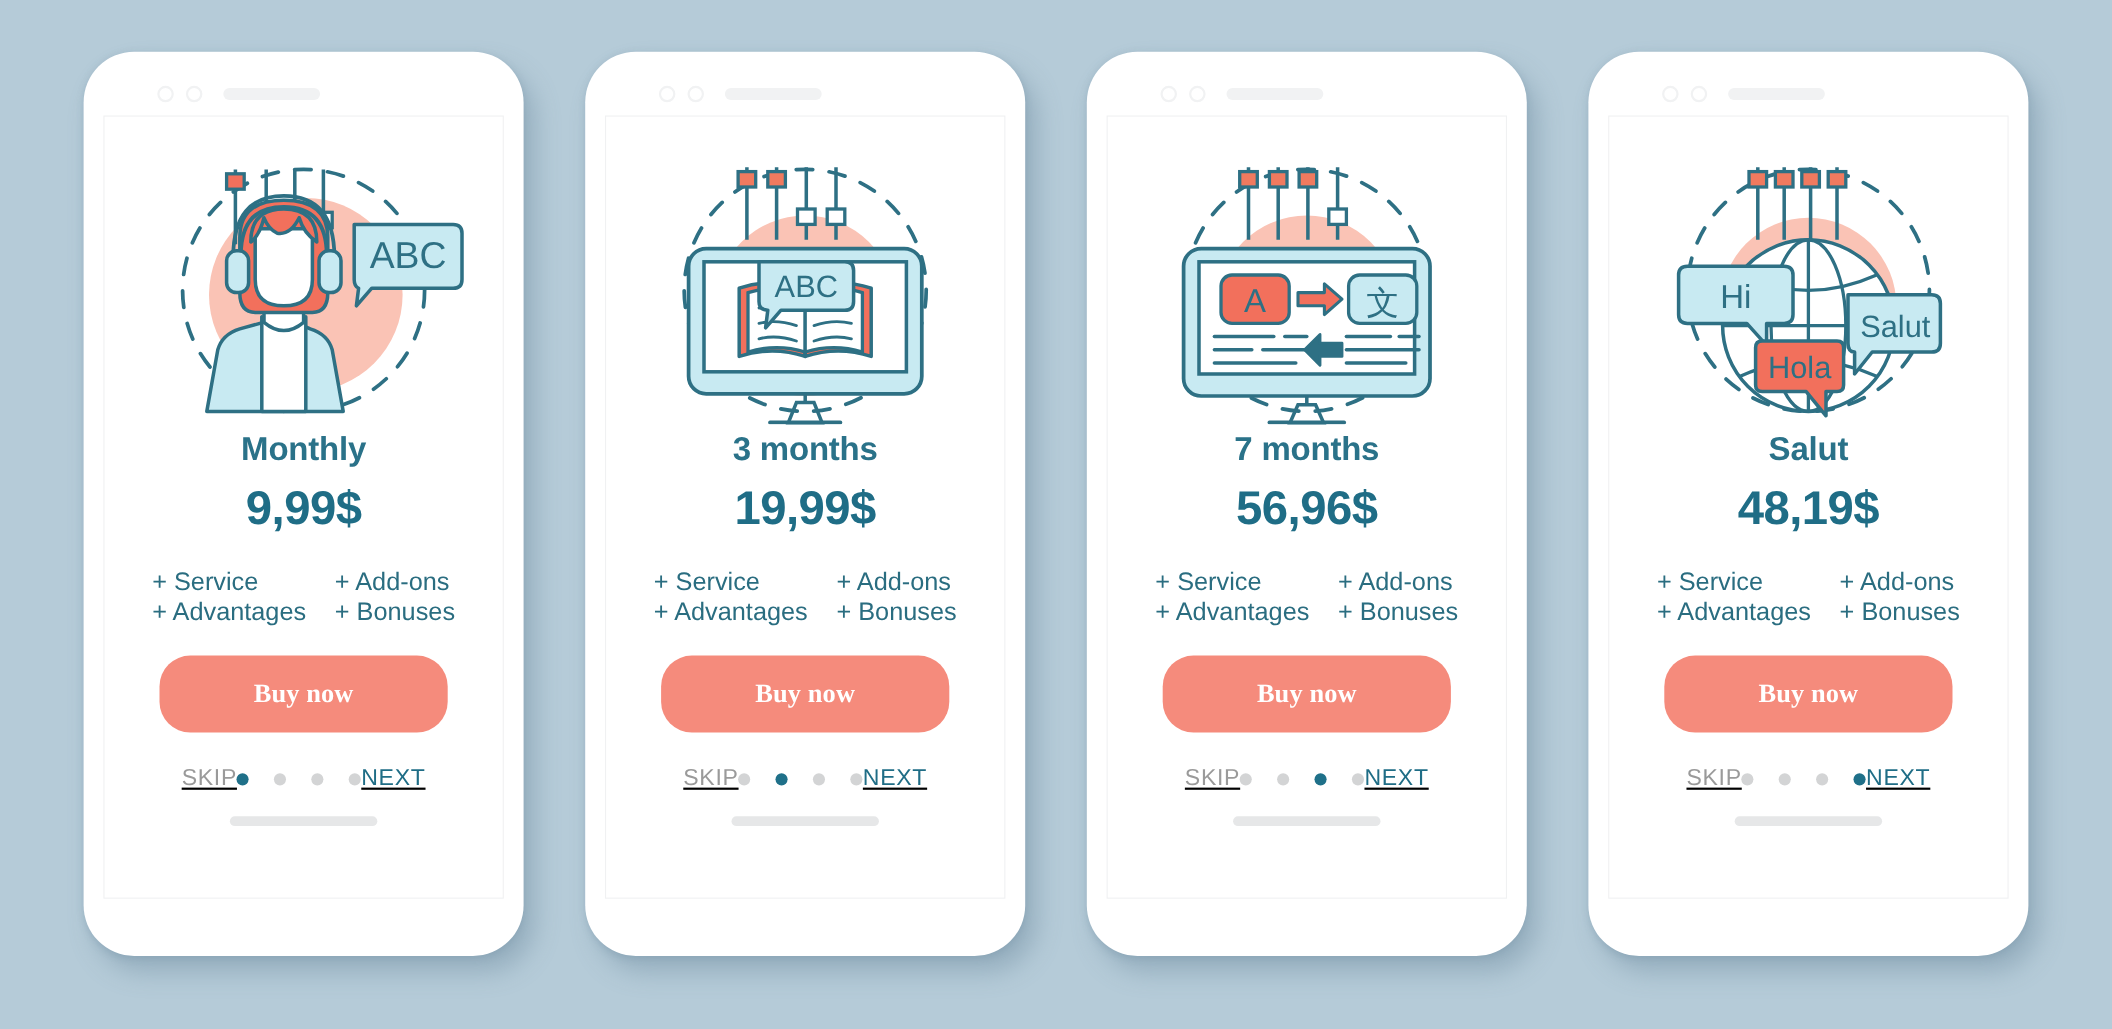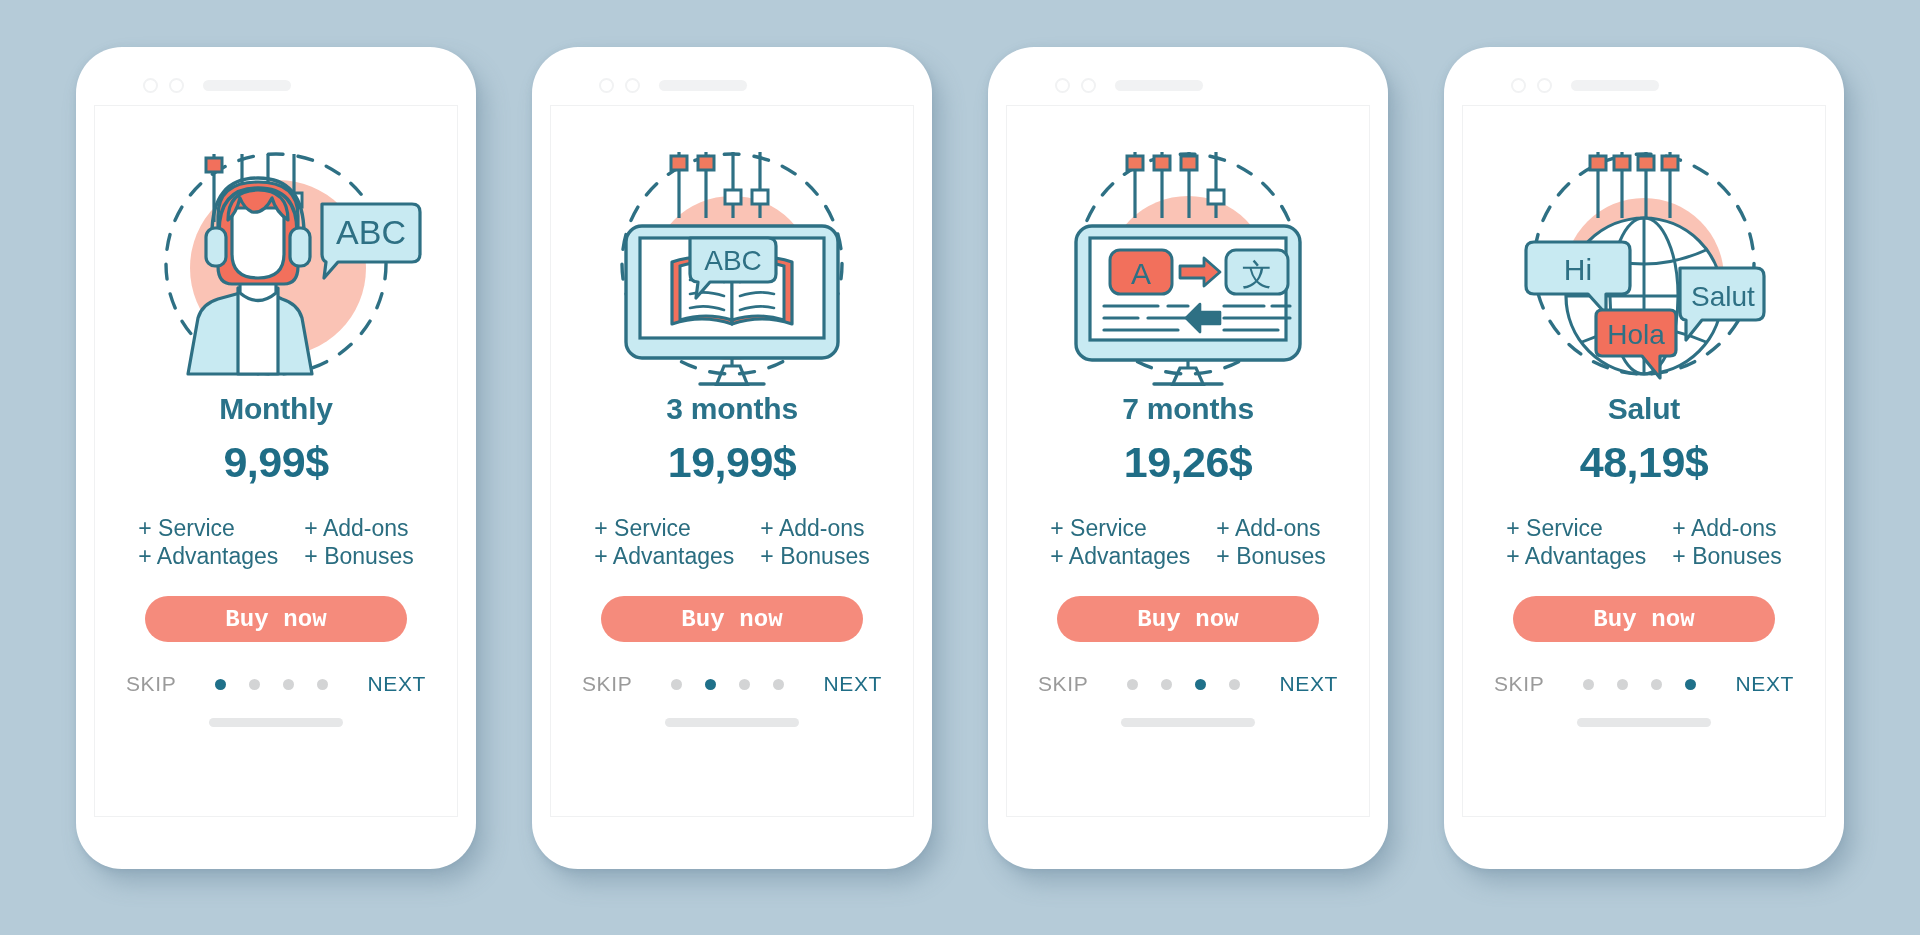--- a/index.html
+++ b/index.html
@@ -99,39 +99,40 @@
     row-gap: 1px;
     font-size: 23px;
     color: #2a6d80;
   }
   .features span { white-space: nowrap; }
 
   
   .buy-btn {
     margin-top: 26px;
     width: 262px;
-    height: 46px;
+    height: 70px;
     border: none;
     border-radius: 28px;
     background: #f58b7c;
     color: #ffffff;
     font-size: 24px;
     font-weight: bold;
-    font-family: Liberation Mono, monospace;
+    font-family: Liberation Serif, serif;
     cursor: pointer;
     letter-spacing: 0.1px;
   }
 
   
   .pager {
     margin-top: 30px;
     width: 300px;
     display: flex;
     align-items: center;
-    justify-content: space-between;
+    justify-content: center;
+    text-decoration: underline;
   }
   .pager-link {
     font-size: 21px;
     letter-spacing: 0.6px;
     cursor: pointer;
   }
   .skip { color: #9a9a9a; }
   .next { color: #1f6d86; }
   .dots { display: flex; align-items: center; gap: 23px; }
   .dot {
@@ -335,21 +336,21 @@
               <line x1="234" y1="168" x2="252" y2="168"></line>
             <line x1="186" y1="180" x2="252" y2="180"></line>
             <line x1="186" y1="192" x2="240" y2="192"></line>
           </g>
 
           <path d="M182 174 L162 174 L162 166 L148 180 L162 194 L162 186 L182 186 Z" fill="#2e7084" stroke="#2e7084" stroke-width="2.6" stroke-linejoin="round"></path>
         </svg>
       </div>
 
       <div class="plan-title">7 months</div>
-      <div class="plan-price">19,26$</div>
+      <div class="plan-price">56,96$</div>
       <div class="features">
         <span>+ Service</span>
         <span>+ Add-ons</span>
         <span>+ Advantages</span>
         <span>+ Bonuses</span>
       </div>
       <button class="buy-btn">Buy now</button>
       <div class="pager">
         <span class="pager-link skip">SKIP</span>
         <div class="dots">

